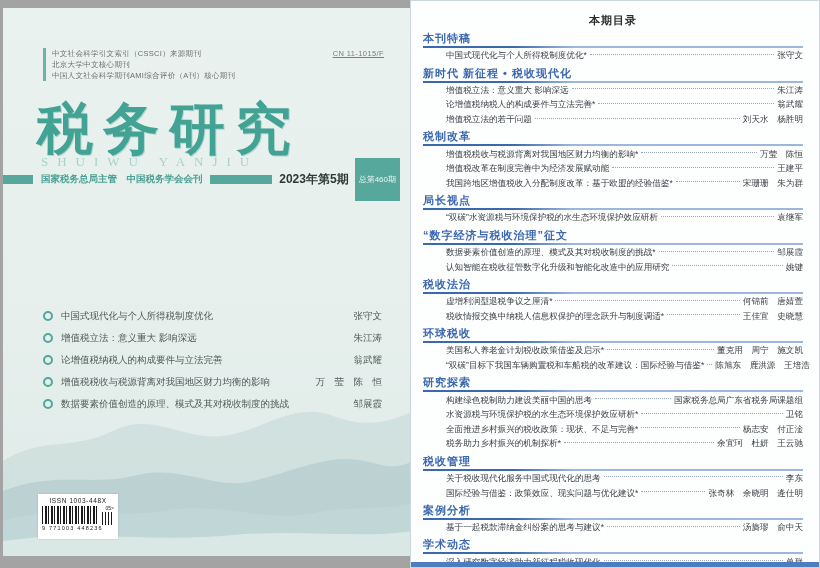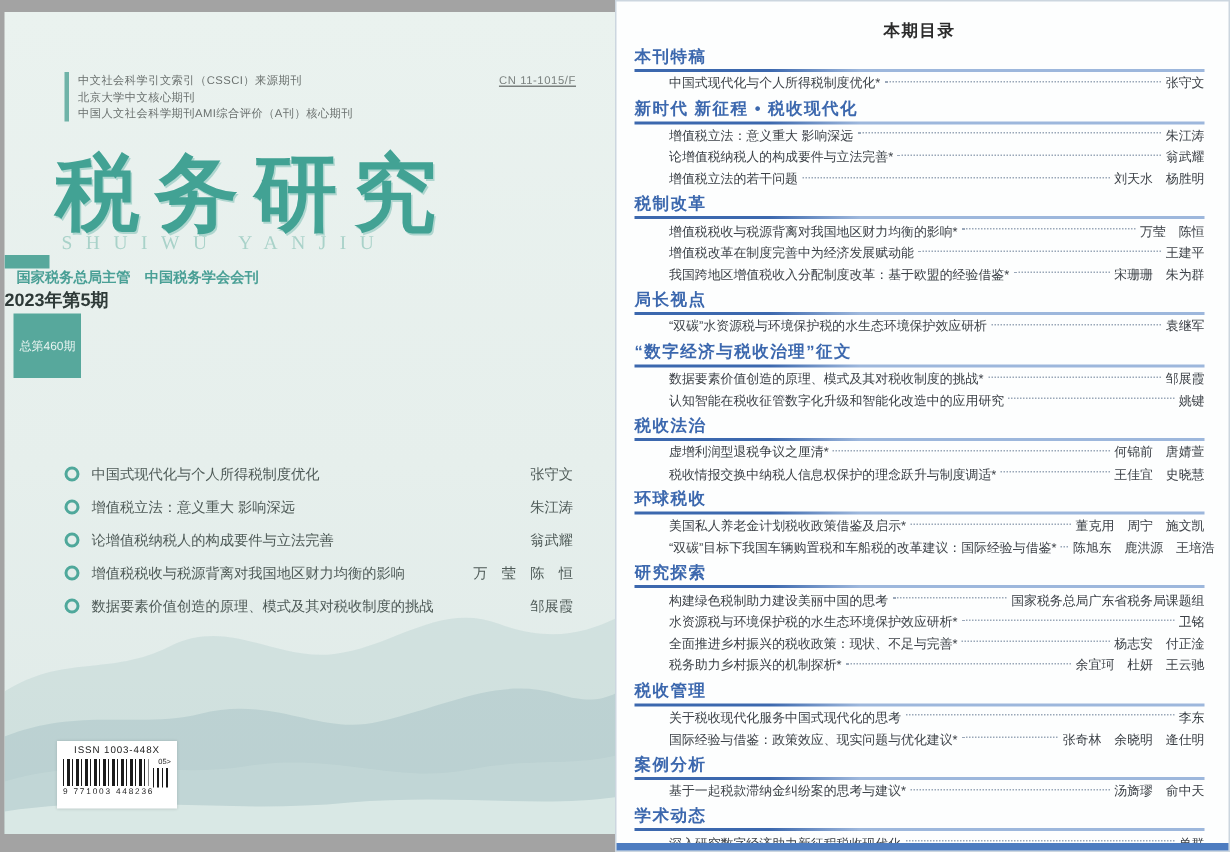--- a/index.html
+++ b/index.html
@@ -16,21 +16,21 @@
   .accred-bar{width:3px;background:#6fb3a8;margin-right:6px;}
   .accred-lines{font-size:7.5px;line-height:11px;color:#6a706e;letter-spacing:.3px;}
   .cn-num{position:absolute;right:26px;top:41px;font-size:7.5px;color:#7a807e;letter-spacing:.4px;text-decoration:underline;}
 
   .cover-title{position:absolute;left:34px;top:84px;font-size:56px;font-weight:bold;color:#42a294;
                letter-spacing:10px;white-space:nowrap;font-family:"DejaVu Serif","Liberation Serif",serif;
                text-shadow:1px 1px 0 rgba(66,162,148,.35);}
   .cover-pinyin{position:absolute;left:38px;top:146px;font-size:13px;color:#a9d2c9;letter-spacing:9px;
                 font-family:"Liberation Serif","DejaVu Serif",serif;white-space:nowrap;}
 
-  .pub-strip{position:absolute;left:0;right:10px;top:162px;display:flex;align-items:flex-start;height:18px;flex-direction:column;}
+  .pub-strip{position:absolute;left:0;right:10px;top:162px;display:flex;align-items:center;height:18px;}
   .pub-bar-left{width:30px;height:9px;background:#57a89c;flex:0 0 auto;}
   .pub-text{margin-left:8px;font-size:9.5px;font-weight:bold;color:#4aa096;white-space:nowrap;}
   .pub-bar-long{flex:1;height:9px;background:#57a89c;margin:0 7px;}
   .pub-issue{font-size:12px;font-weight:bold;color:#2e3a38;white-space:nowrap;}
   .pub-badge{margin-left:6px;background:#57a89c;color:#e8f4f1;font-size:8px;font-weight:normal;
              padding:16px 4px;white-space:nowrap;}
 
   .feat-list{position:absolute;left:40px;right:28px;top:297px;}
   .feat-row{display:flex;align-items:center;height:22px;}
   .ring{width:6px;height:6px;border:2px solid #4fa89b;border-radius:50%;flex:0 0 auto;margin-right:8px;}

